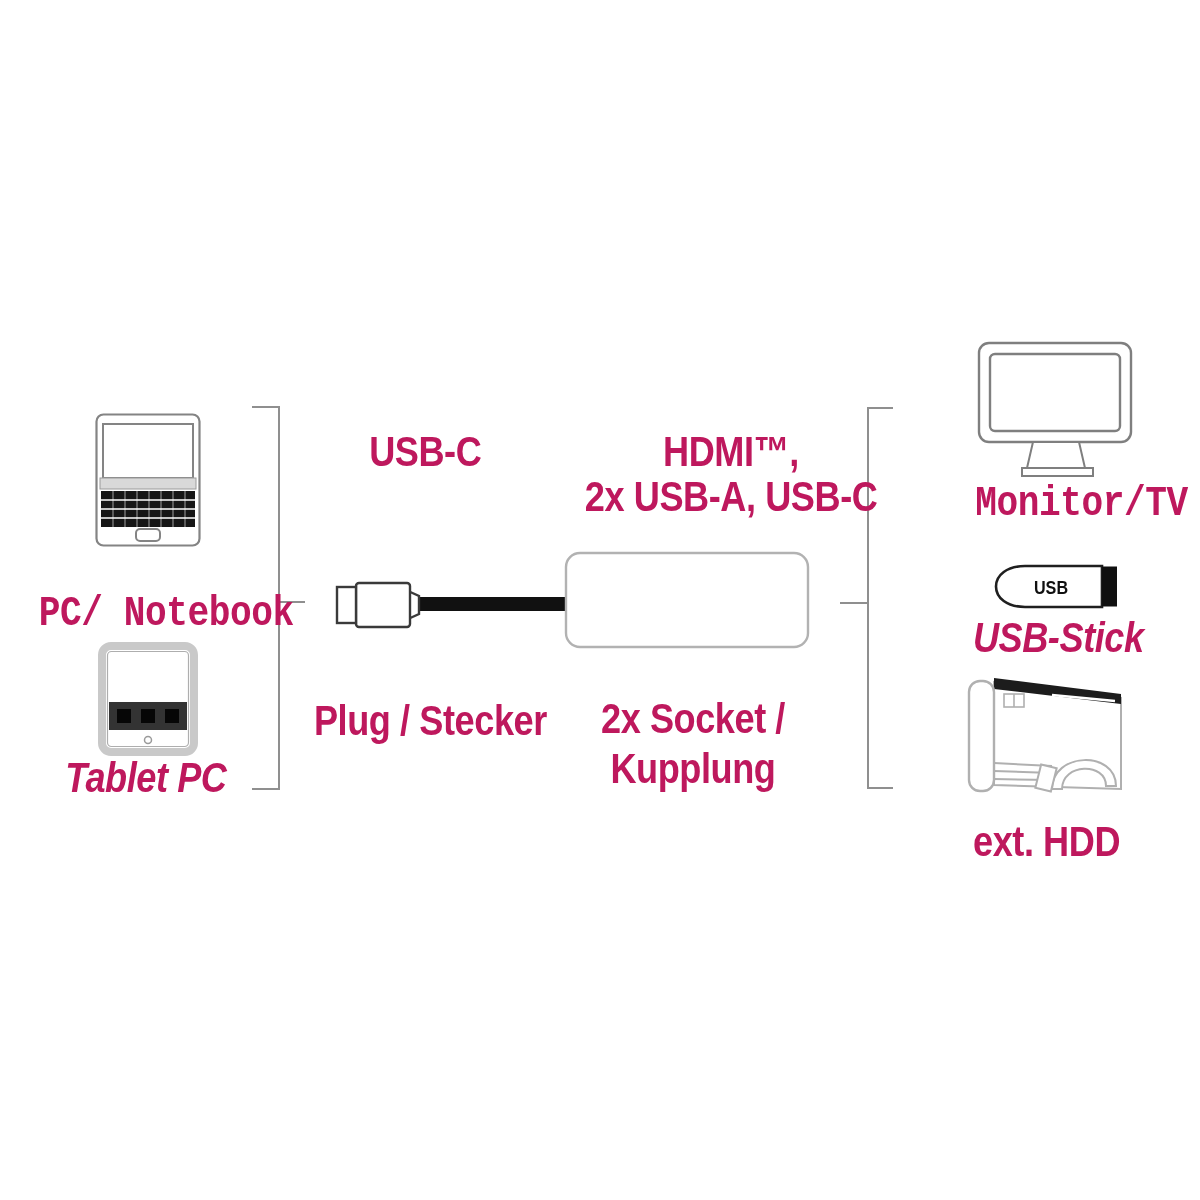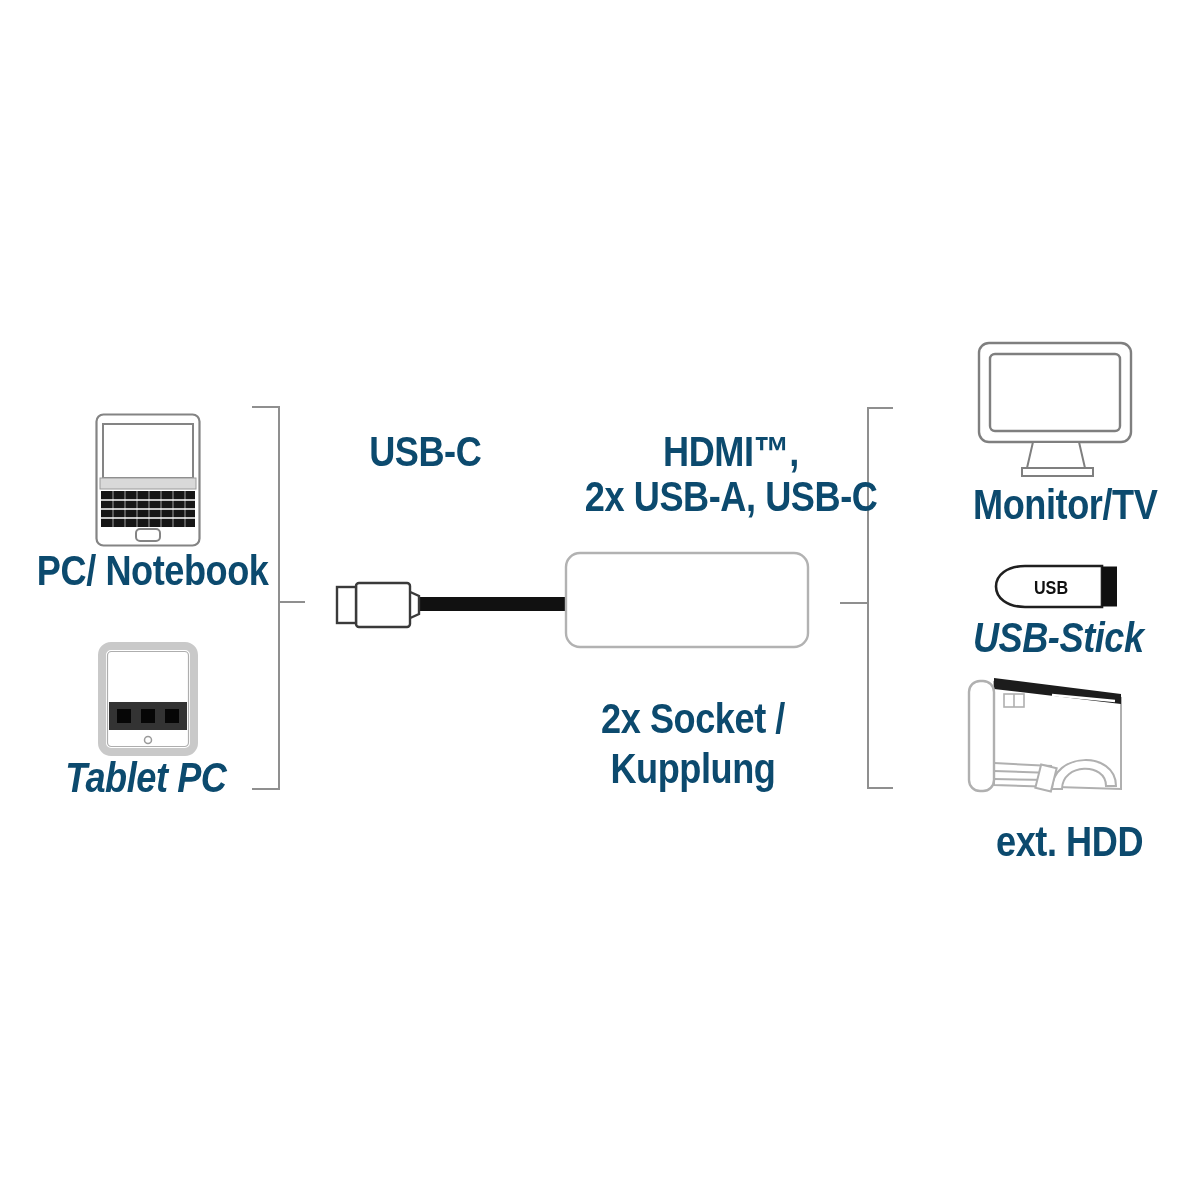--- a/index.html
+++ b/index.html
@@ -1,33 +1,33 @@
 <!DOCTYPE html>
 <html><head>
 <meta charset="utf-8">
 <style>
   html,body{margin:0;padding:0;background:#fff;}
   .canvas{
     position:relative;width:1200px;height:1200px;background:#ffffff;overflow:hidden;
     font-family:"Liberation Sans", sans-serif;
   }
   .lbl{
-    position:absolute;text-align:center;color:#0c4a6e;font-weight:700;
+    position:absolute;text-align:center;color:#be185d;font-weight:700;
     font-size:42px;letter-spacing:-0.5px;line-height:45px;white-space:nowrap;
   }
   .cond{display:inline-block;transform:scaleX(.86);transform-origin:50% 50%;}
   .lbl-usbc{left:330px;top:429px;width:190px;}
   .lbl-hdmi{left:556px;top:429px;width:350px;}
-  .lbl-pc{left:18px;top:548px;width:258px;}
+  .lbl-pc{left:18px;top:592px;width:258px;font-family:Liberation Mono, monospace;}
   .lbl-tablet{left:21px;top:755px;width:250px;font-style:italic;}
   .lbl-plug{left:295px;top:698px;width:260px;}
   .lbl-socket{left:540px;top:694px;width:305px;line-height:50px;text-align:center;}
-  .lbl-monitor{left:958px;top:482px;width:200px;}
+  .lbl-monitor{left:958px;top:482px;width:200px;font-family:Liberation Mono, monospace;}
   .lbl-usbstick{left:958px;top:615px;width:200px;font-style:italic;}
-  .lbl-exthdd{left:970px;top:819px;width:200px;}
+  .lbl-exthdd{left:932px;top:819px;width:200px;text-align:right;}
   .icon{position:absolute;}
   .icon-laptop{left:95px;top:413px;}
   .icon-tablet{left:97px;top:641px;}
   .icon-monitor{left:977px;top:341px;}
   .icon-usbstick{left:993px;top:563px;}
   .icon-exthdd{left:960px;top:668px;}
   .overlay{position:absolute;left:0;top:0;}
 </style>
 </head>
 <body>
@@ -128,20 +128,23 @@
   </div>
 
   <div class="lbl lbl-pc">
     <span class="cond">PC/ Notebook</span>
   </div>
 
   <div class="lbl lbl-tablet">
     <span class="cond">Tablet PC</span>
   </div>
 
+  <div class="lbl lbl-plug">
+    <span class="cond">Plug / Stecker</span>
+  </div>
 
   <div class="lbl lbl-socket">
     <span class="cond">2x Socket /</span><br>
     <span class="cond">Kupplung</span>
   </div>
 
   <div class="lbl lbl-monitor">
     <span class="cond">Monitor/TV</span>
   </div>
 

